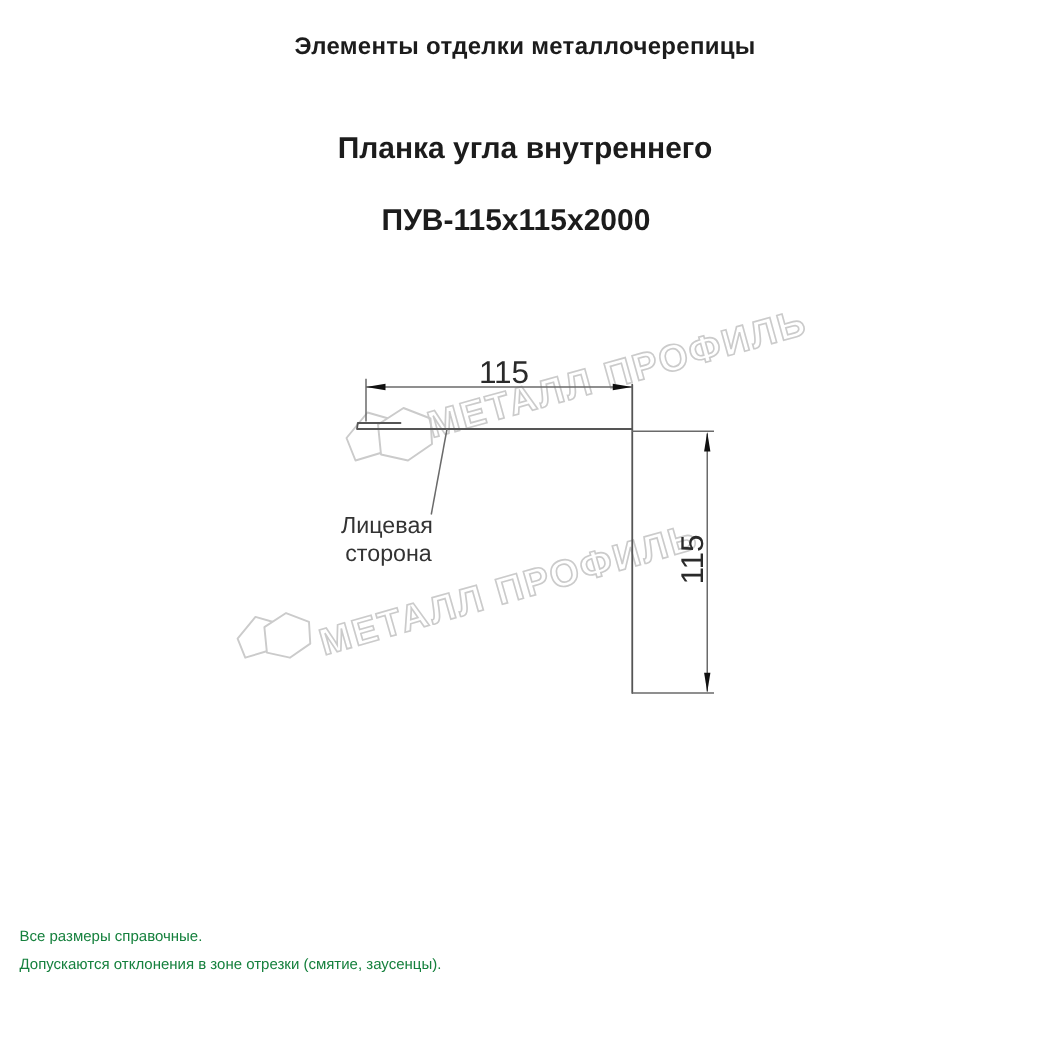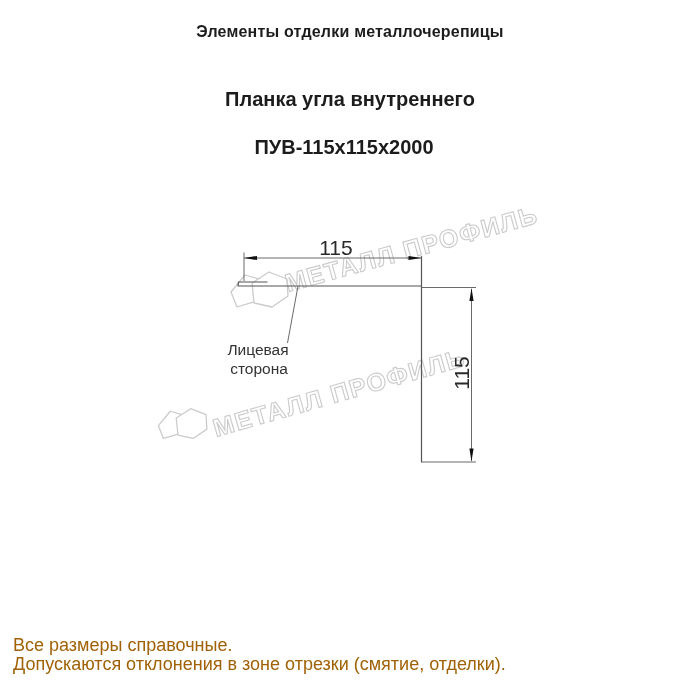--- a/index.html
+++ b/index.html
@@ -28,23 +28,23 @@
     position:absolute;top:116px;left:0;right:12px;
     text-align:center;
     font-size:20px;font-weight:bold;
     color:#1c1c1c;
     margin-top:20px;
   }
   .drawing-svg{
     position:absolute;left:0;top:0;width:700px;height:700px;
   }
   .footer{
-    position:absolute;left:13px;top:636px;
-    font-size:18px;line-height:18.5px;
-    color:#a16207;
+    position:absolute;left:13px;top:616px;
+    font-size:10px;line-height:18.5px;
+    color:#15803d;
   }
 </style>
 </head>
 <body>
 
 <div class="page">
 
   <div class="page-title">Элементы отделки металлочерепицы</div>
   <div class="subtitle">Планка угла внутреннего</div>
   <div class="product-code">ПУВ-115х115х2000</div>
@@ -101,16 +101,16 @@
 
     <path d="M298,286 L287.5,343" stroke="#6a6a6a" stroke-width="1" fill="none"></path>
     <g font-family="Liberation Sans, sans-serif" font-size="15.5" fill="#333333" text-anchor="middle">
       <text x="258" y="355">Лицевая</text>
       <text x="259" y="374">сторона</text>
     </g>
   </svg>
 
   <div class="footer">
     <div>Все размеры справочные.</div>
-    <div>Допускаются отклонения в зоне отрезки (смятие, отделки).</div>
+    <div>Допускаются отклонения в зоне отрезки (смятие, заусенцы).</div>
   </div>
 
 </div>
 
 </body></html>

